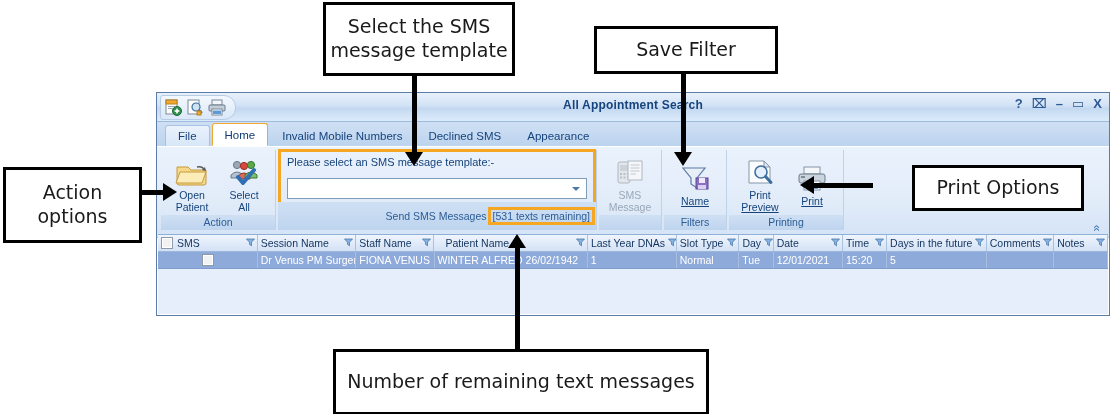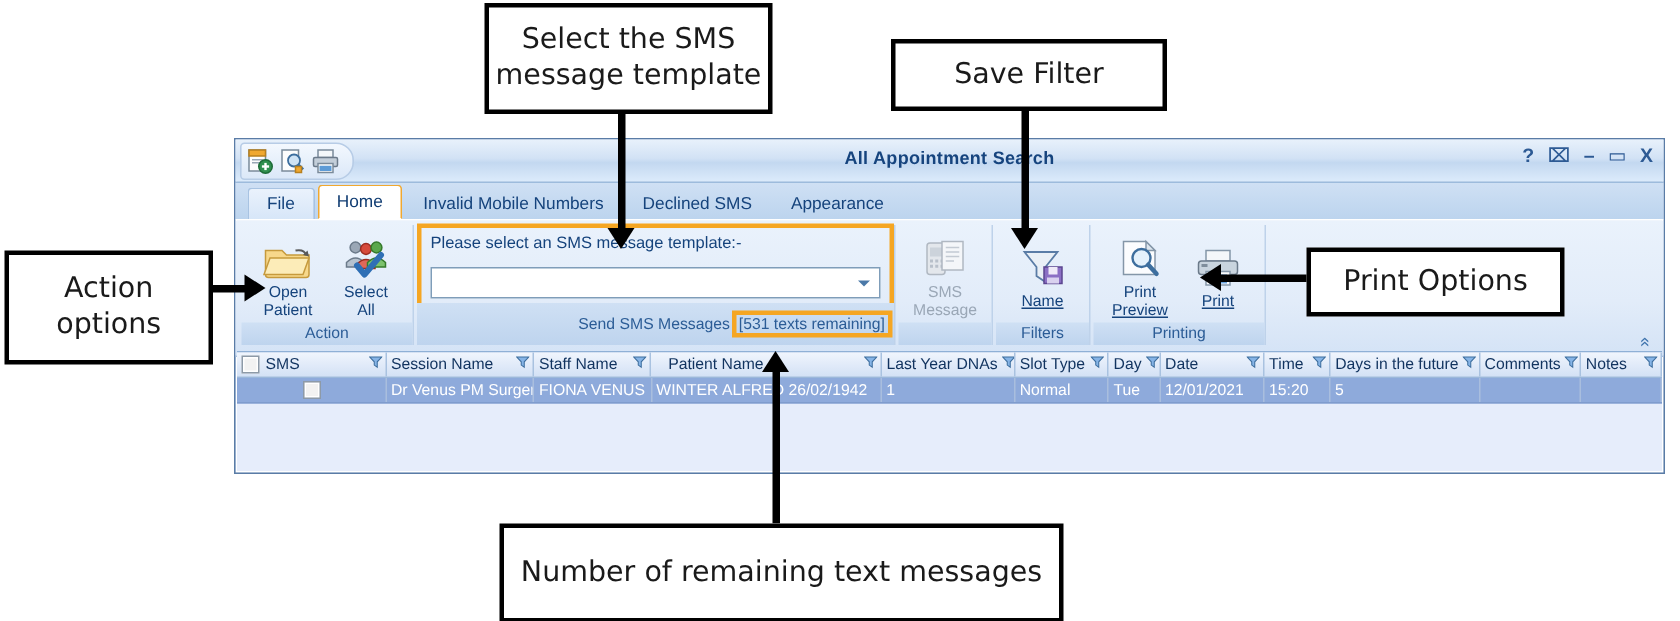--- a/index.html
+++ b/index.html
@@ -105,21 +105,21 @@
 </div>
 <div class="aline" style="left:412px;top:70px;width:5px;height:86px;"></div>
 <div class="arrowhead ah-down" style="left:405px;top:152px;"></div>
 
 <div class="callout" id="co-save" style="left:594px;top:26px;width:178px;height:42px;">
   <span>Save Filter</span>
 </div>
 <div class="aline" style="left:681px;top:67px;width:5px;height:89px;"></div>
 <div class="arrowhead ah-down" style="left:674px;top:152px;"></div>
 
-<div class="callout" id="co-print" style="left:871px;top:165px;width:166px;height:40px;">
+<div class="callout" id="co-print" style="left:912px;top:165px;width:166px;height:40px;">
   <span>Print Options</span>
 </div>
 <div class="aline" style="left:813px;top:183px;width:60px;height:5px;"></div>
 <div class="arrowhead ah-left" style="left:800px;top:176px;"></div>
 
 <div class="callout" id="co-action" style="left:3px;top:167px;width:133px;height:70px;">
   <span style="white-space:pre-line">Action
 options</span>
 </div>
 <div class="aline" style="left:136px;top:190px;width:28px;height:5px;"></div>

